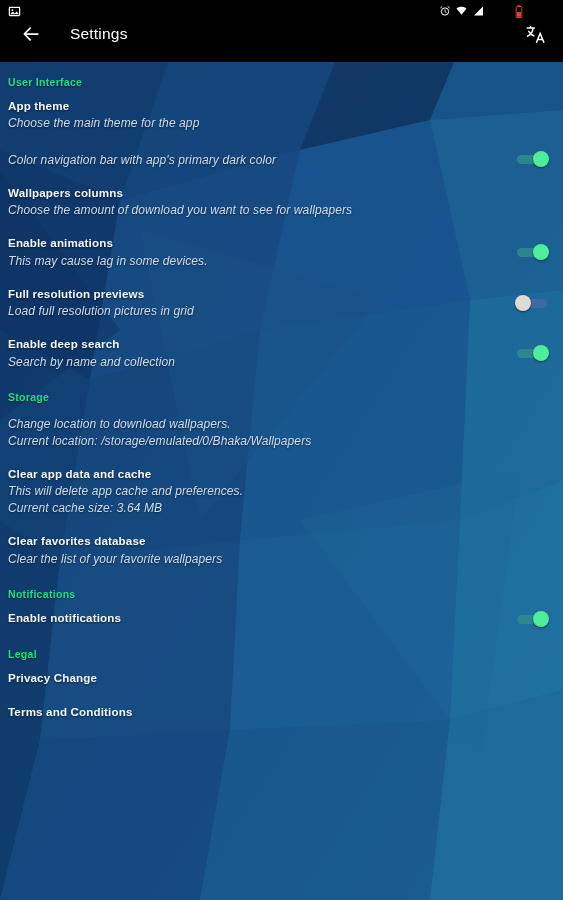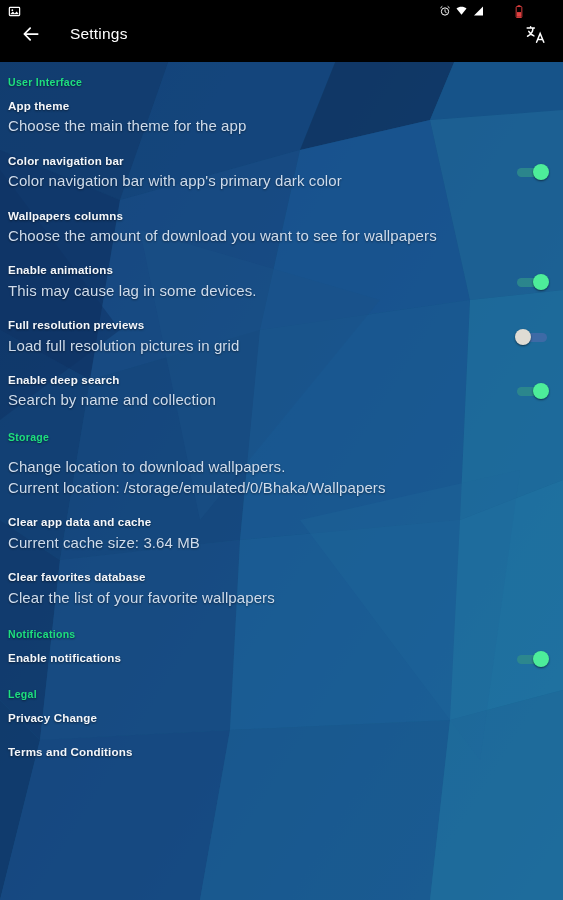--- a/index.html
+++ b/index.html
@@ -111,25 +111,26 @@
   .pref-title {
     color: #f4f7fb;
     font-size: 11.6px;
     font-weight: bold;
     letter-spacing: 0.15px;
     line-height: 1.25;
     text-shadow: 0 1px 2px rgba(0,0,0,0.5);
   }
   .pref-summary {
     color: #cfdcec;
-    font-size: 15px;
+    font-size: 12px;
     line-height: 1.42;
     letter-spacing: 0.1px;
     margin-top: 2px;
     text-shadow: 0 1px 2px rgba(0,0,0,0.45);
+    font-style: italic;
   }
   .pref-summary span { display: block; }
 
   
   .switch {
     position: absolute;
     right: 14px;
     top: 50%;
     transform: translateY(-50%);
     width: 34px;
@@ -259,21 +260,20 @@
     <div class="section-header">User Interface</div>
 
     <div class="pref">
       <div class="pref-title">App theme</div>
       <div class="pref-summary">
           <span>Choose the main theme for the app</span>
         </div>
     </div>
 
     <div class="pref">
-      <div class="pref-title">Color navigation bar</div>
       <div class="pref-summary">
           <span>Color navigation bar with app's primary dark color</span>
         </div>
       <div class="switch on">
           <span class="track"></span>
           <span class="thumb"></span>
         </div>
     </div>
 
     <div class="pref">
@@ -323,20 +323,21 @@
     <div class="pref">
       <div class="pref-summary">
         <span>Change location to download wallpapers.</span>
         <span>Current location: /storage/emulated/0/Bhaka/Wallpapers</span>
       </div>
     </div>
 
     <div class="pref">
       <div class="pref-title">Clear app data and cache</div>
       <div class="pref-summary">
+        <span>This will delete app cache and preferences.</span>
         <span>Current cache size: 3.64 MB</span>
       </div>
     </div>
 
     <div class="pref">
       <div class="pref-title">Clear favorites database</div>
       <div class="pref-summary">
           <span>Clear the list of your favorite wallpapers</span>
         </div>
     </div>

